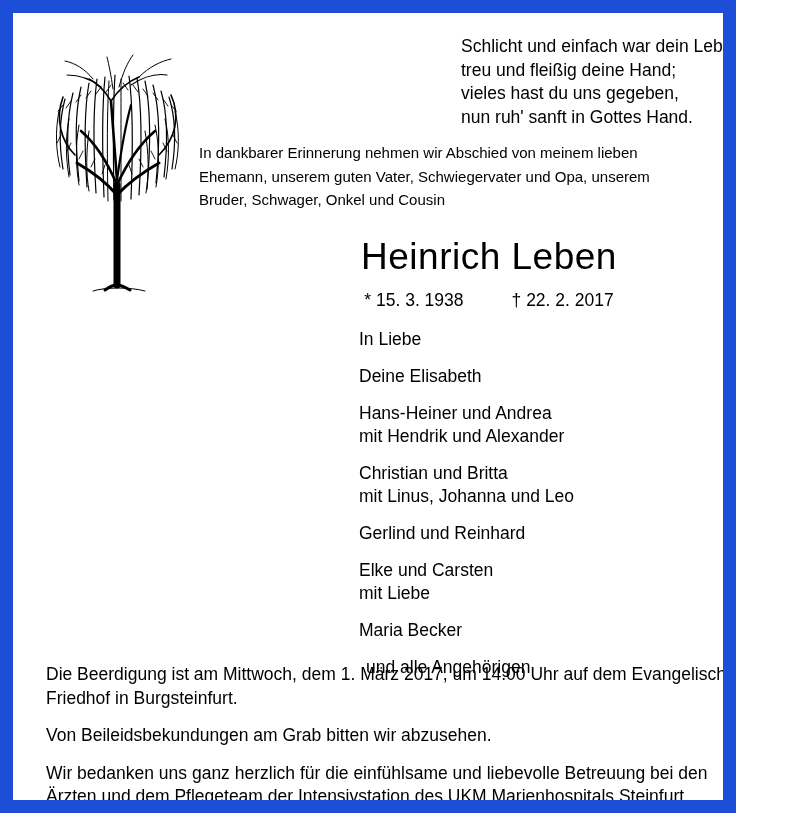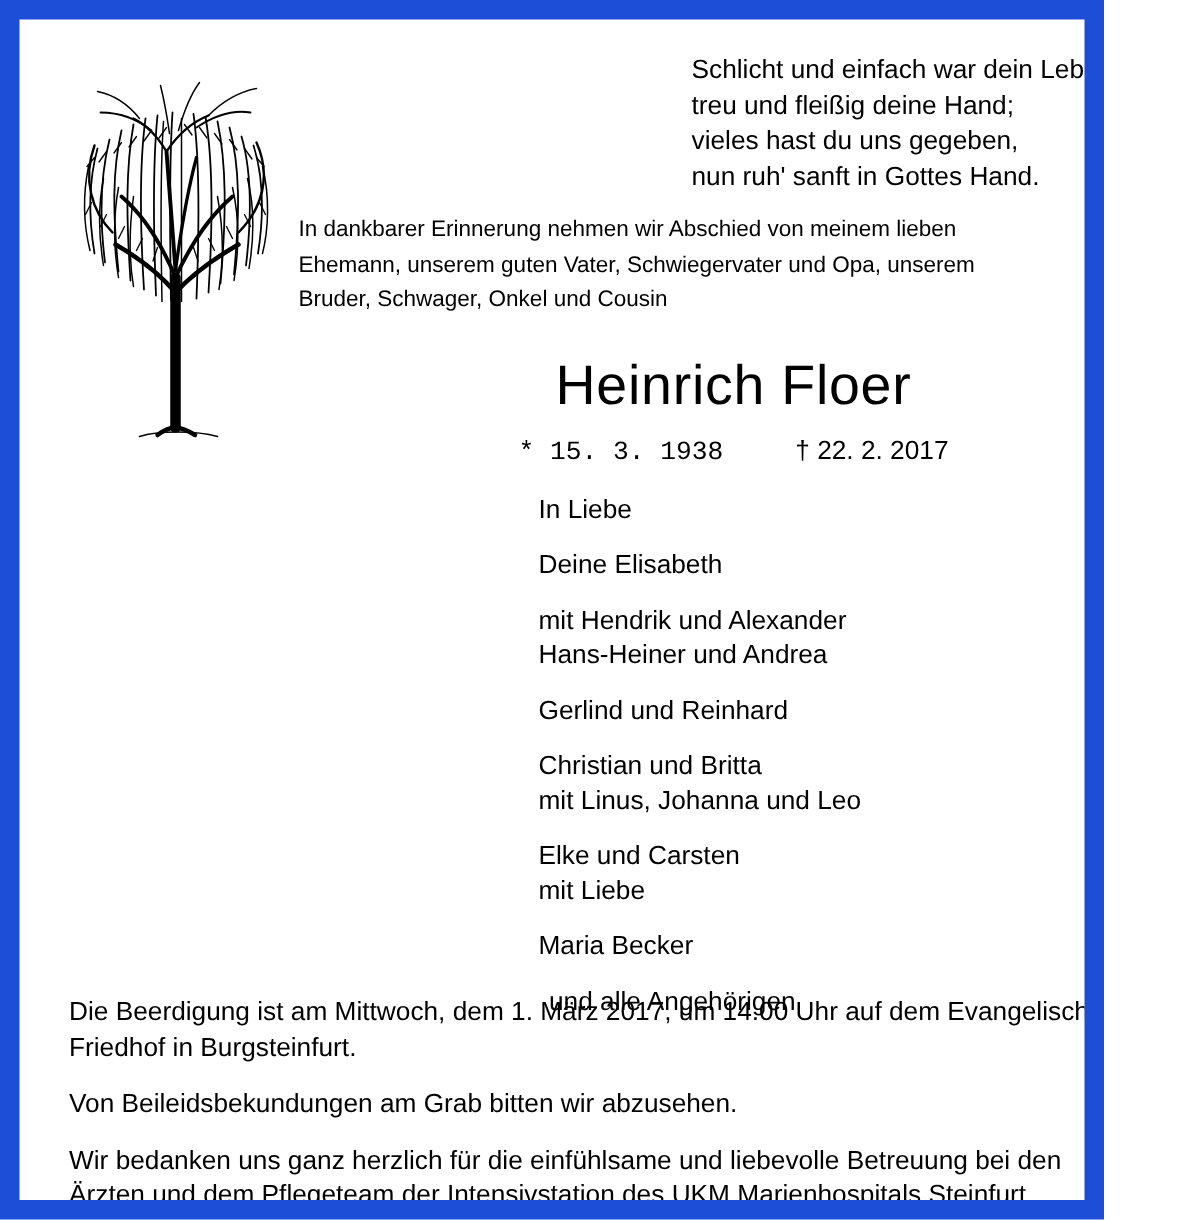--- a/index.html
+++ b/index.html
@@ -80,21 +80,21 @@
   
   .dates {
     position: absolute;
     left: 186px;
     top: 276px;
     width: 580px;
     text-align: center;
     font-size: 17.5px;
     line-height: 22px;
   }
-  .dates .birth { margin-right: 48px; font-family: Liberation Mono, monospace; }
+  .dates .birth { margin-right: 48px; }
 
   
   .family {
     position: absolute;
     left: 346px;
     top: 315px;
     width: 420px;
     font-size: 17.5px;
     line-height: 23px;
   }
@@ -212,45 +212,45 @@
 
     <div class="verse">Schlicht und einfach war dein Leben,
 treu und fleißig deine Hand;
 vieles hast du uns gegeben,
 nun ruh' sanft in Gottes Hand.</div>
 
     <div class="intro">In dankbarer Erinnerung nehmen wir Abschied von meinem lieben
 Ehemann, unserem guten Vater, Schwiegervater und Opa, unserem
 Bruder, Schwager, Onkel und Cousin</div>
 
-    <div class="name">Heinrich Floer</div>
+    <div class="name">Heinrich Leben</div>
 
     <div class="dates">
       <span class="birth">* 15. 3. 1938</span><span class="death">† 22. 2. 2017</span>
     </div>
 
     <div class="family">
       <div class="grp">In Liebe</div>
 
       <div class="grp">
         <div>Deine Elisabeth</div>
       </div>
 
       <div class="grp">
+        <div>Hans-Heiner und Andrea</div>
         <div>mit Hendrik und Alexander</div>
-        <div>Hans-Heiner und Andrea</div>
-      </div>
-
-      <div class="grp">
-        <div>Gerlind und Reinhard</div>
       </div>
 
       <div class="grp">
         <div>Christian und Britta</div>
         <div>mit Linus, Johanna und Leo</div>
+      </div>
+
+      <div class="grp">
+        <div>Gerlind und Reinhard</div>
       </div>
 
       <div class="grp">
         <div>Elke und Carsten</div>
         <div>mit Liebe</div>
       </div>
 
       <div class="grp">
         <div>Maria Becker</div>
       </div>

